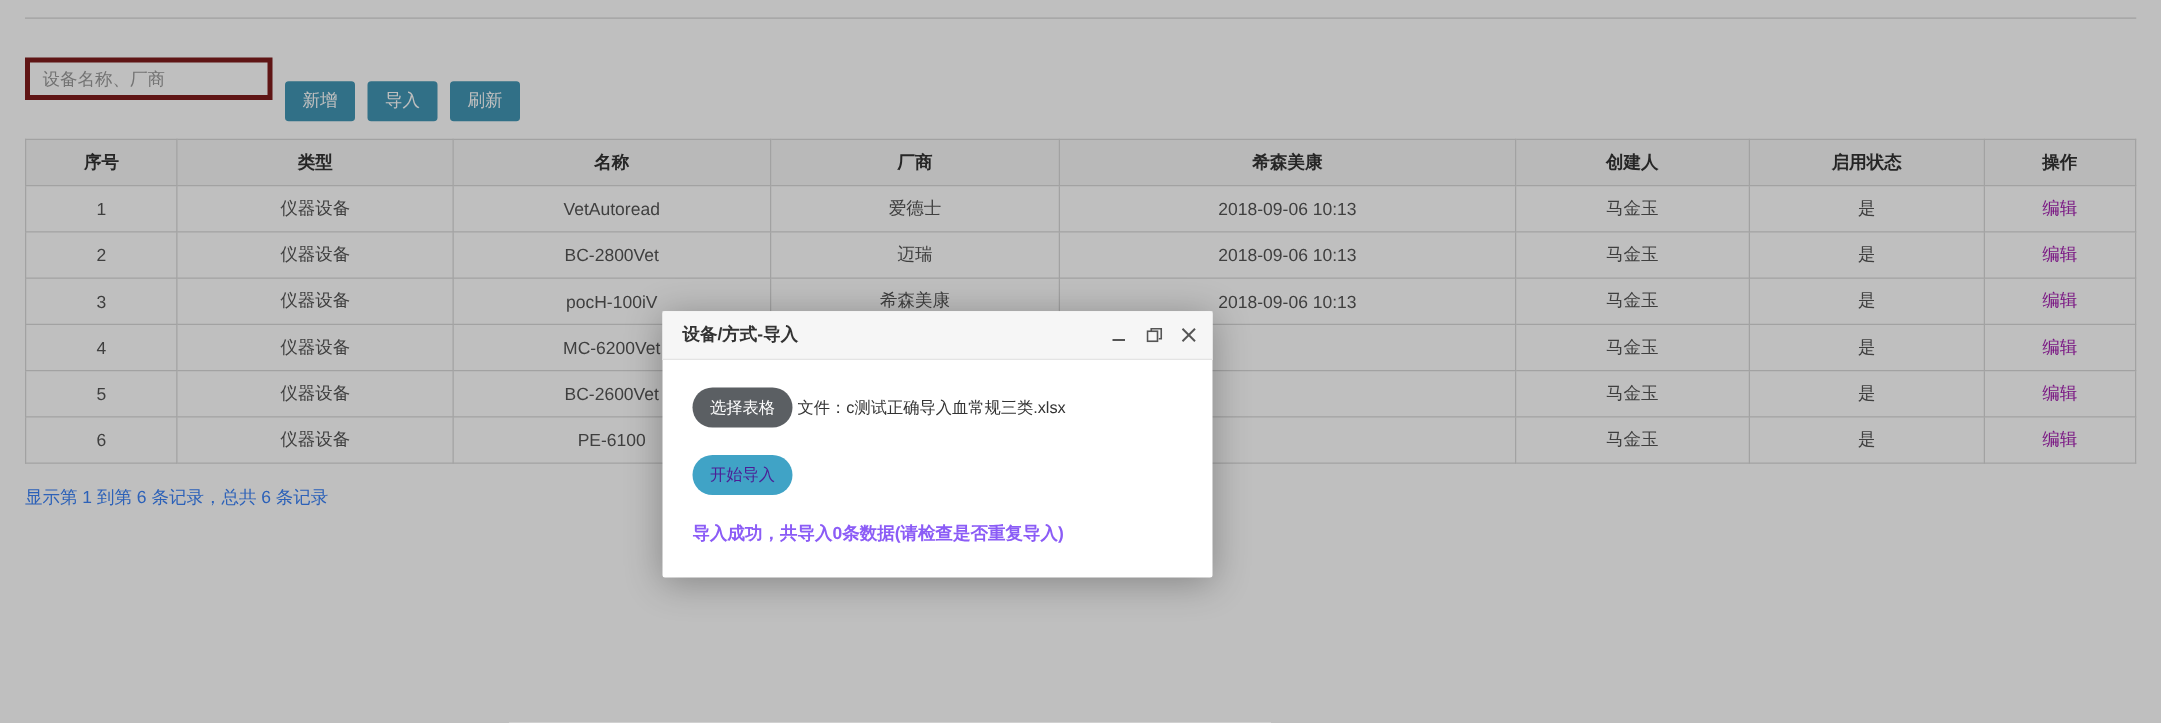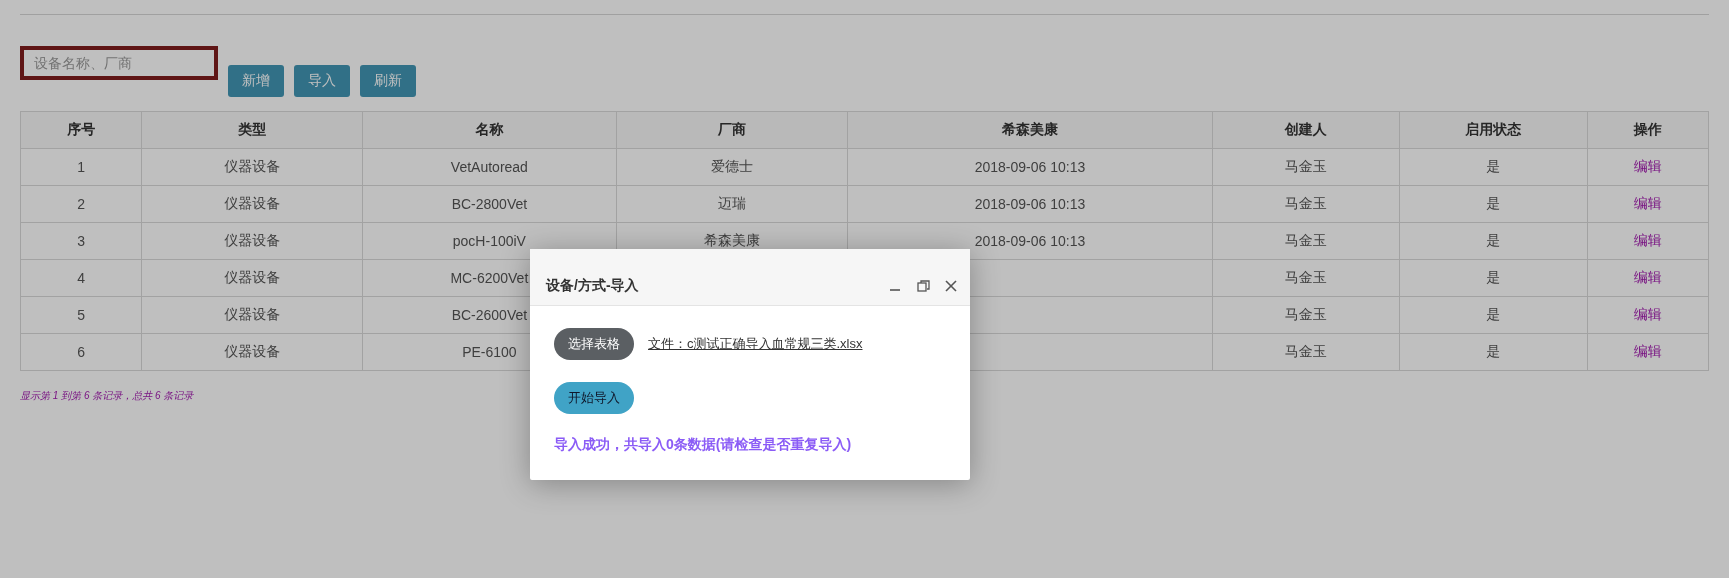--- a/index.html
+++ b/index.html
@@ -88,23 +88,22 @@
   }
   table.data th {
     background: #f7f7f7;
     font-weight: bold;
     color: #333;
   }
   table.data td { color: #555; }
   .link { color: #a21caf; cursor: pointer; }
   .pager-info {
     margin-top: 18px;
-    font-size: 10px;
-    color: #a21caf;
-    font-style: italic;
+    font-size: 14px;
+    color: #3b82f6;
   }
   
   col.c-idx { width: 110px; }
   col.c-type { width: 200px; }
   col.c-name { width: 230px; }
   col.c-vendor { width: 210px; }
   col.c-ctime { width: 330px; }
   col.c-creator { width: 170px; }
   col.c-status { width: 170px; }
   col.c-op { width: 110px; }
@@ -117,21 +116,21 @@
     width: 440px;
     background: #fff;
     box-shadow: 0 4px 30px rgba(0,0,0,0.3);
     z-index: 10;
     border-radius: 2px;
   }
   .modal-head {
     display: flex;
     align-items: center;
     justify-content: space-between;
-    padding: 28px 12px 10px 16px;
+    padding: 10px 12px 10px 16px;
     background: #f6f6f6;
     border-bottom: 1px solid #e4e4e4;
   }
   .modal-title {
     font-weight: bold;
     color: #333;
     font-size: 14px;
   }
   .modal-ctrls {
     display: flex;
@@ -145,38 +144,38 @@
     justify-content: center;
     cursor: pointer;
     color: #555;
   }
   .modal-body {
     padding: 22px 24px 26px 24px;
   }
   .mrow {
     display: flex;
     align-items: center;
-    gap: 14px;
+    gap: 4px;
     margin-bottom: 22px;
   }
   .btn-dark {
     background: #5b5f63;
     color: #fff;
     padding: 7px 14px;
     border-radius: 16px;
     font-size: 13px;
   }
   .btn-rteal {
     background: #40a3c6;
-    color: #0f172a;
+    color: #4c1d95;
     padding: 7px 14px;
     border-radius: 16px;
     font-size: 13px;
   }
-  .mtext { font-size: 13px; color: #333; text-decoration: underline; }
+  .mtext { font-size: 13px; color: #333; }
   .success {
     color: #8b5cf6;
     font-weight: bold;
     font-size: 14px;
   }
   svg { display: block; }
 </style>
 </head>
 <body>
 

